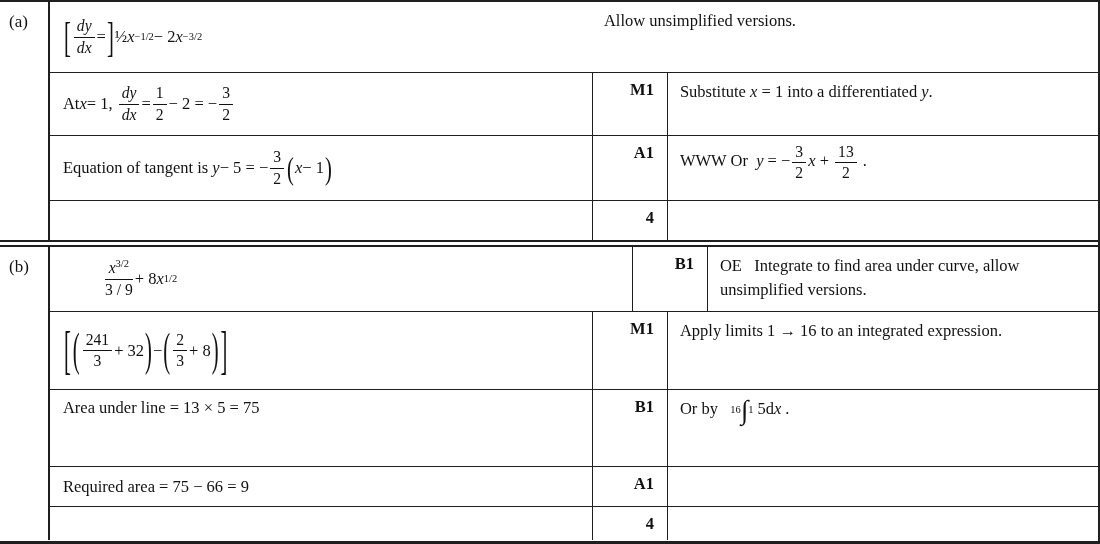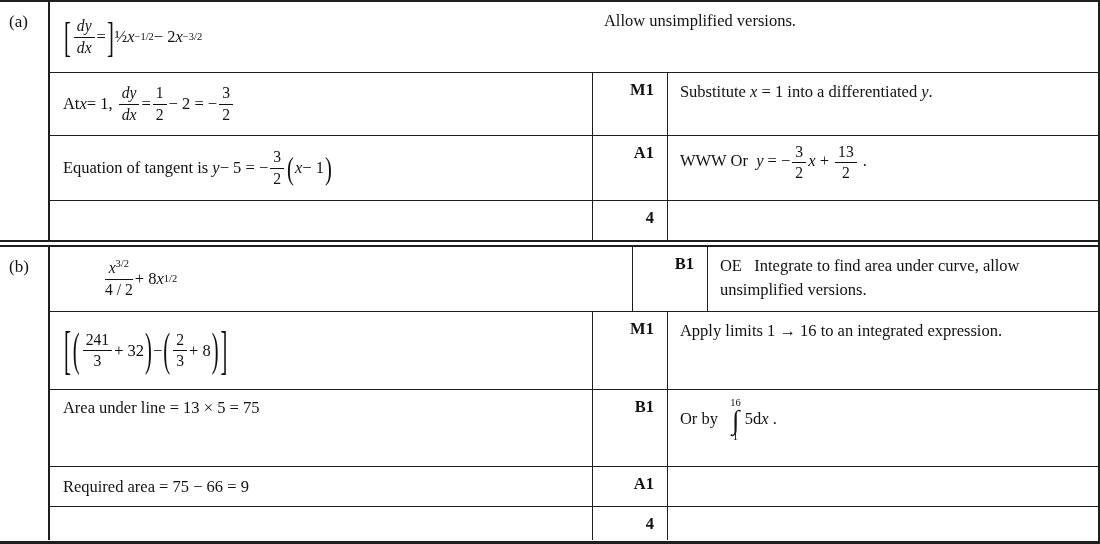--- a/index.html
+++ b/index.html
@@ -62,21 +62,21 @@
     font-size: 0.95em;
   }
   .frac .num { display: block; border-bottom: 1.3px solid #111; padding: 0 3px 1px; }
   .frac .den { display: block; padding-top: 1px; }
   .big {
     display: inline-block; vertical-align: middle;
     line-height: 1; padding: 0 1px; font-size: 1.25em;
     transform-origin: center;
   }
   .intwrap {
-    display: inline-flex; flex-direction: column; align-items: center;
+    display: inline-flex; align-items: center;
     vertical-align: middle; line-height: 1; margin: 0 4px;
   }
   .intwrap .ilim { font-size: 10.5px; line-height: 1.1; }
   .intwrap .isign { font-size: 27px; line-height: 0.85; }
 </style>
 </head>
 <body>
 
 <div class="mark-table">
 
@@ -121,21 +121,21 @@
   </div>
 
   <div class="divider"></div>
 
   <div class="section">
     <div class="part-col">(b)</div>
     <div class="rows-col">
       <div class="row first h64">
         <div class="cell working"><span class="frac">
               <span class="num"><span class="mi">x</span><sup class="msup">3/2</sup></span>
-              <span class="den">4 / 2</span>
+              <span class="den">3 / 9</span>
             </span> + 8<span class="mi">x</span><sup class="msup">1/2</sup></div>
         <div class="cell marks">B1</div>
         <div class="cell comment">OE&nbsp;&nbsp; Integrate to find area under curve, allow unsimplified versions.</div>
       </div>
       <div class="row h78">
         <div class="cell working"><span class="big" style="transform: scaleY(2.6);">[</span><span class="big" style="transform: scaleY(2.2);">(</span><span class="frac">
               <span class="num">241</span>
               <span class="den">3</span>
             </span> + 32<span class="big" style="transform: scaleY(2.2);">)</span> − <span class="big" style="transform: scaleY(2.2);">(</span><span class="frac">
               <span class="num">2</span>

